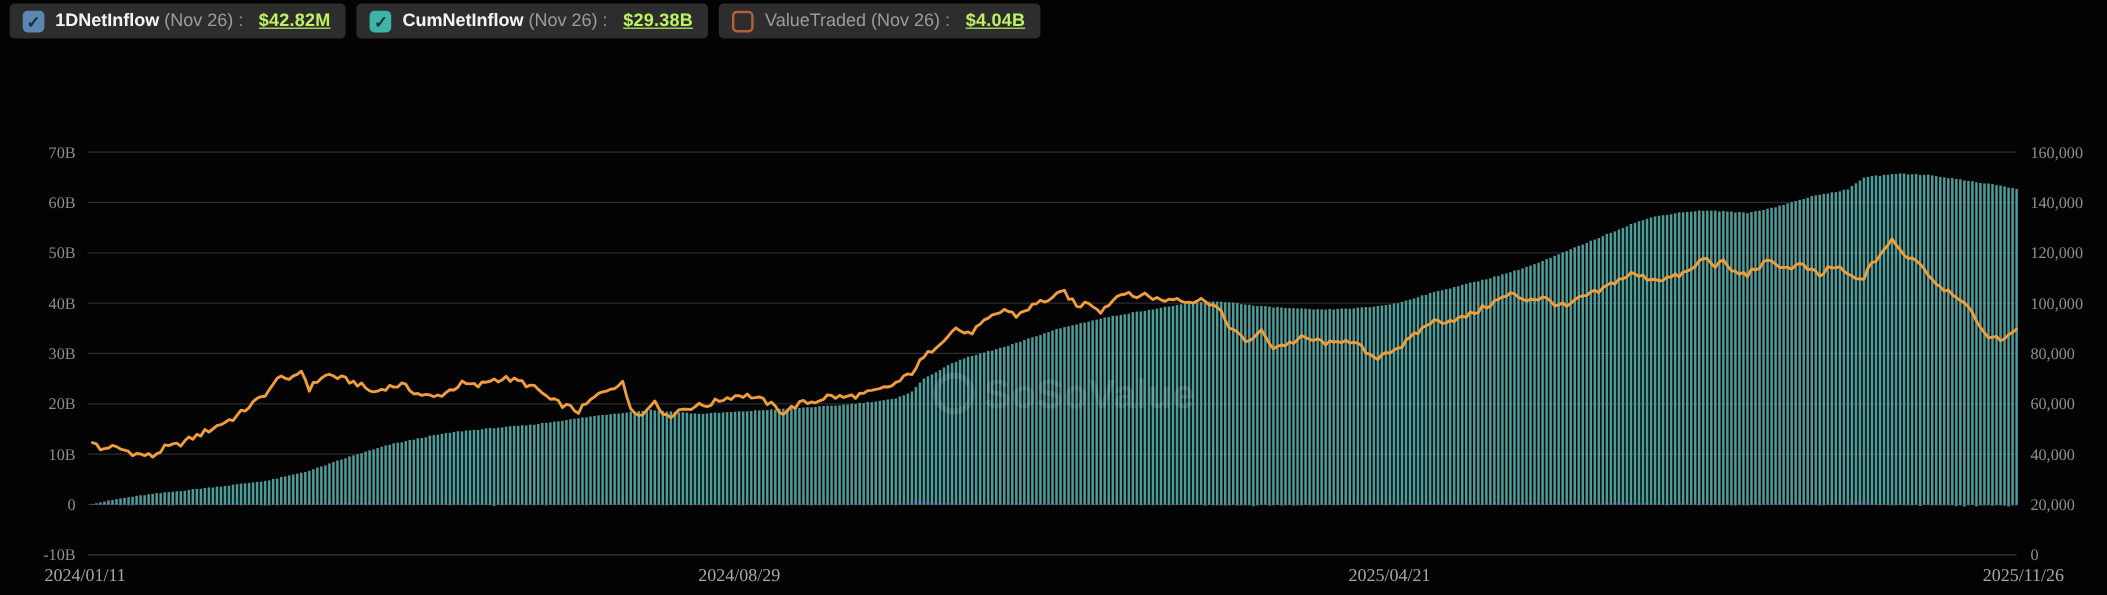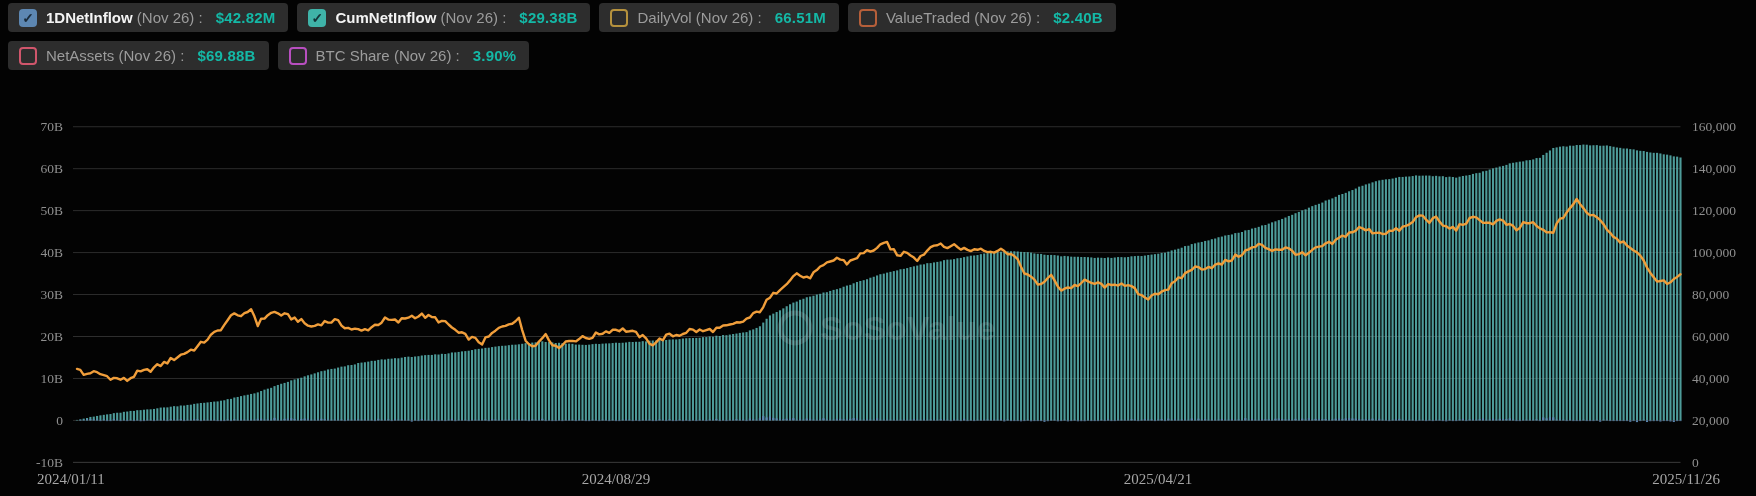--- a/index.html
+++ b/index.html
@@ -11,21 +11,21 @@
   .chip{display:flex;align-items:center;background:#2d2d2d;border-radius:4px;
         height:29px;padding:0 13px 0 11px;cursor:pointer;white-space:nowrap;}
   .cbox{width:18px;height:18px;border-radius:4px;margin-right:9px;display:flex;
         align-items:center;justify-content:center;font-size:14px;font-weight:bold;
         box-sizing:border-box;line-height:1;}
   .cbox.unchecked{background:transparent;border:2px solid currentColor;}
   .cbox.checked{color:rgba(10,20,28,.8);}
   .lbl{font-size:15px;color:#9c9c9c;}
   .lbl .nm{color:#9c9c9c;margin-top:19px;}
   .chip.on .lbl .nm{color:#f4f4f4;font-weight:700;}
-  .val{font-size:15px;font-weight:700;color:#14b8a6;margin-left:13px;letter-spacing:.2px;}
+  .val{font-size:15px;font-weight:700;color:#bef264;margin-left:13px;letter-spacing:.2px;text-decoration:underline;}
   svg text{user-select:none;}
 </style>
 </head>
 <body>
 
 <div id="chart-wrap">
   <svg id="plot" width="1756" height="496" viewBox="0 0 1756 496">
       <line x1="73" y1="126.74999999999994" x2="1680.5" y2="126.74999999999994" stroke="#232323" stroke-width="1"></line>
       <line x1="73" y1="168.69999999999996" x2="1680.5" y2="168.69999999999996" stroke="#232323" stroke-width="1"></line>
       <line x1="73" y1="210.64999999999998" x2="1680.5" y2="210.64999999999998" stroke="#232323" stroke-width="1"></line>
@@ -1042,35 +1042,18 @@
         <span class="cbox checked" style="background: rgb(93, 135, 178);">✓</span>
         <span class="lbl"><span class="nm">1DNetInflow</span> (Nov 26) :</span>
         <span class="val">$42.82M</span>
       </div>
       <div class="chip on">
         <span class="cbox checked" style="background: rgb(63, 179, 168);">✓</span>
         <span class="lbl"><span class="nm">CumNetInflow</span> (Nov 26) :</span>
         <span class="val">$29.38B</span>
       </div>
       <div class="chip">
-        <span class="cbox unchecked" style="color: rgb(181, 145, 61);"></span>
-        <span class="lbl"><span class="nm">DailyVol</span> (Nov 26) :</span>
-        <span class="val">66.51M</span>
-      </div>
-      <div class="chip">
         <span class="cbox unchecked" style="color: rgb(182, 95, 58);"></span>
         <span class="lbl"><span class="nm">ValueTraded</span> (Nov 26) :</span>
-        <span class="val">$2.40B</span>
-      </div>
-    </div>
-    <div class="legend-row">
-      <div class="chip">
-        <span class="cbox unchecked" style="color: rgb(208, 86, 108);"></span>
-        <span class="lbl"><span class="nm">NetAssets</span> (Nov 26) :</span>
-        <span class="val">$69.88B</span>
-      </div>
-      <div class="chip">
-        <span class="cbox unchecked" style="color: rgb(184, 79, 192);"></span>
-        <span class="lbl"><span class="nm">BTC Share</span> (Nov 26) :</span>
-        <span class="val">3.90%</span>
+        <span class="val">$4.04B</span>
       </div>
     </div>
   </div>
 
 </body></html>

